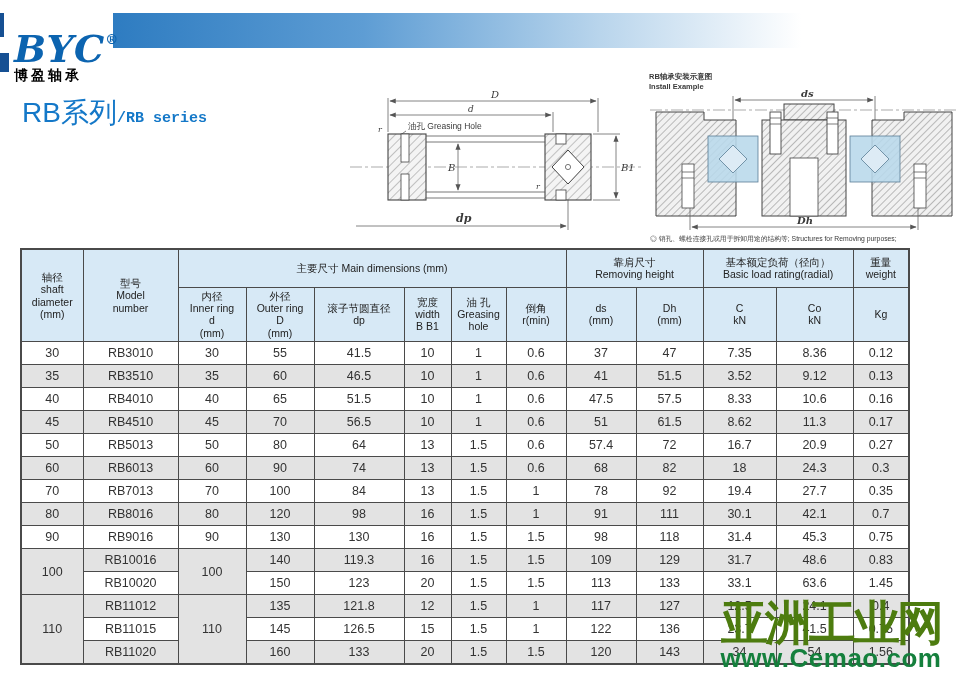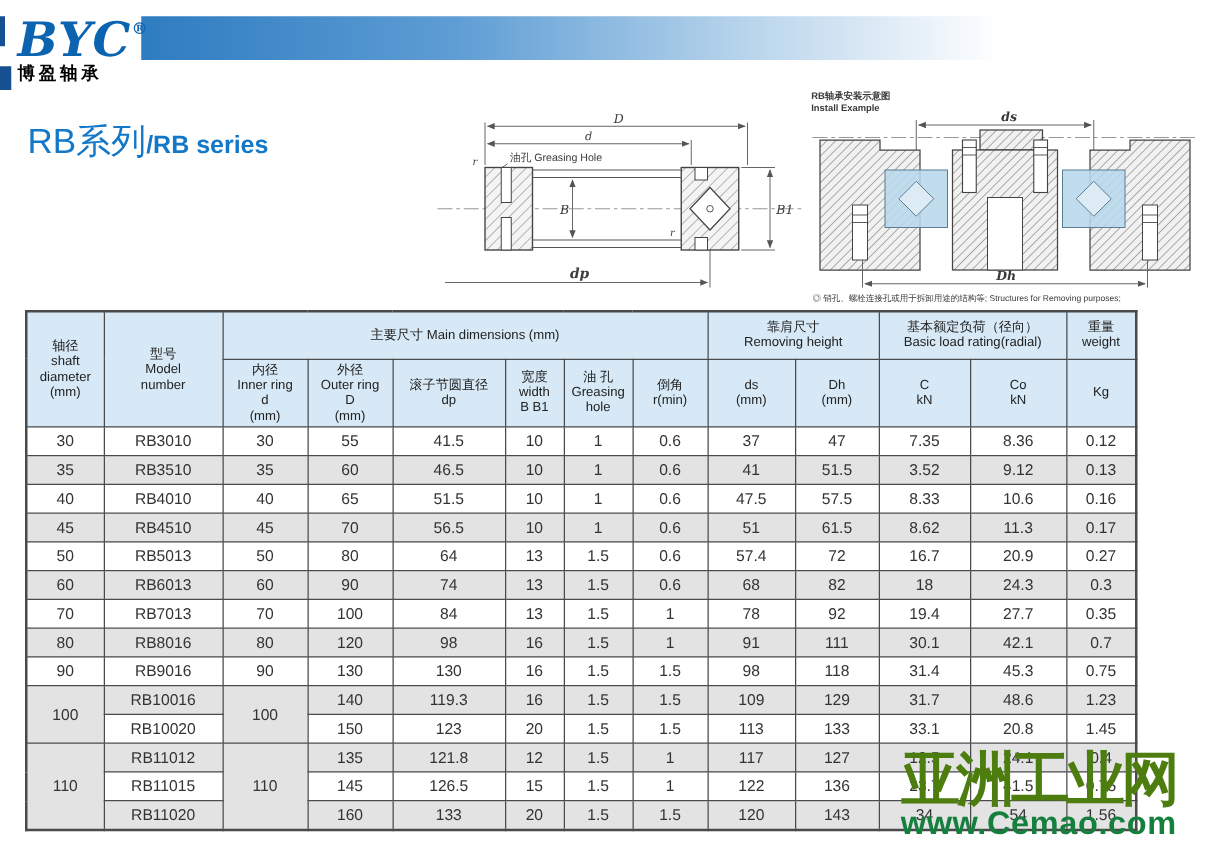--- a/index.html
+++ b/index.html
@@ -8,31 +8,31 @@
     position:relative; width:967px; height:690px; background:#ffffff;
     font-family:"Liberation Sans", sans-serif; overflow:hidden; color:#333;
   }
   
   .edge-strip { position:absolute; left:0; top:13px; width:4px; height:24px; background:#165093; }
   .edge-square { position:absolute; left:0; top:53px; width:9px; height:19px; background:#165093; }
   .gradient-bar {
     position:absolute; left:113px; top:13px; width:717px; height:35px;
     background:linear-gradient(90deg,#2e7cc1 0%,#5e9dd4 35%,#b9d5ec 68%,#ffffff 96%);
   }
-  .logo { position:absolute; left:14px; top:4px; }
+  .logo { position:absolute; left:14px; top:20px; }
   .logo-byc {
     font-family:"DejaVu Serif", serif; font-style:italic; font-weight:900;
     font-size:38px; line-height:40px; color:#0c64b0; letter-spacing:1px;
   }
   .logo-reg { font-size:13px; vertical-align:18px; color:#0c64b0; font-style:normal; }
   .logo-cn { font-size:14px; font-weight:bold; color:#000000; letter-spacing:3px; margin-top:-2px; }
   
   .series-title { position:absolute; left:22px; top:94px; color:#1478c8; white-space:nowrap; }
   .series-title .cn { font-size:28px; font-weight:normal; }
-  .series-title .en { font-size:20px; font-weight:bold; }
+  .series-title .en { font-size:15px; font-weight:bold;font-family:Liberation Mono, monospace; }
   
   .drawing-left  { position:absolute; left:348px; top:88px; }
   .drawing-right { position:absolute; left:644px; top:66px; }
   svg text { font-family:"DejaVu Serif", serif; fill:#3a3a3a; }
   svg text.sans { font-family:"Liberation Sans", sans-serif; }
   
   table.spec {
     position:absolute; left:20px; top:248px; width:888px;
     border-collapse:collapse; table-layout:fixed; background:#fff;
     border:2px solid #4a4a4a;
@@ -397,33 +397,33 @@
           <td rowspan="2" class="span-cell">100</td>
           <td>140</td>
           <td>119.3</td>
           <td>16</td>
           <td>1.5</td>
           <td>1.5</td>
           <td>109</td>
           <td>129</td>
           <td>31.7</td>
           <td>48.6</td>
-          <td>1.23</td>
+          <td>0.83</td>
         </tr>
         <tr>
           <td>RB10020</td>
           <td>150</td>
           <td>123</td>
           <td>20</td>
           <td>1.5</td>
           <td>1.5</td>
           <td>113</td>
           <td>133</td>
           <td>33.1</td>
-          <td>20.8</td>
+          <td>63.6</td>
           <td>1.45</td>
         </tr>
         <tr class="alt">
           <td rowspan="3" class="span-cell">110</td>
           <td>RB11012</td>
           <td rowspan="3" class="span-cell">110</td>
           <td>135</td>
           <td>121.8</td>
           <td>12</td>
           <td>1.5</td>

